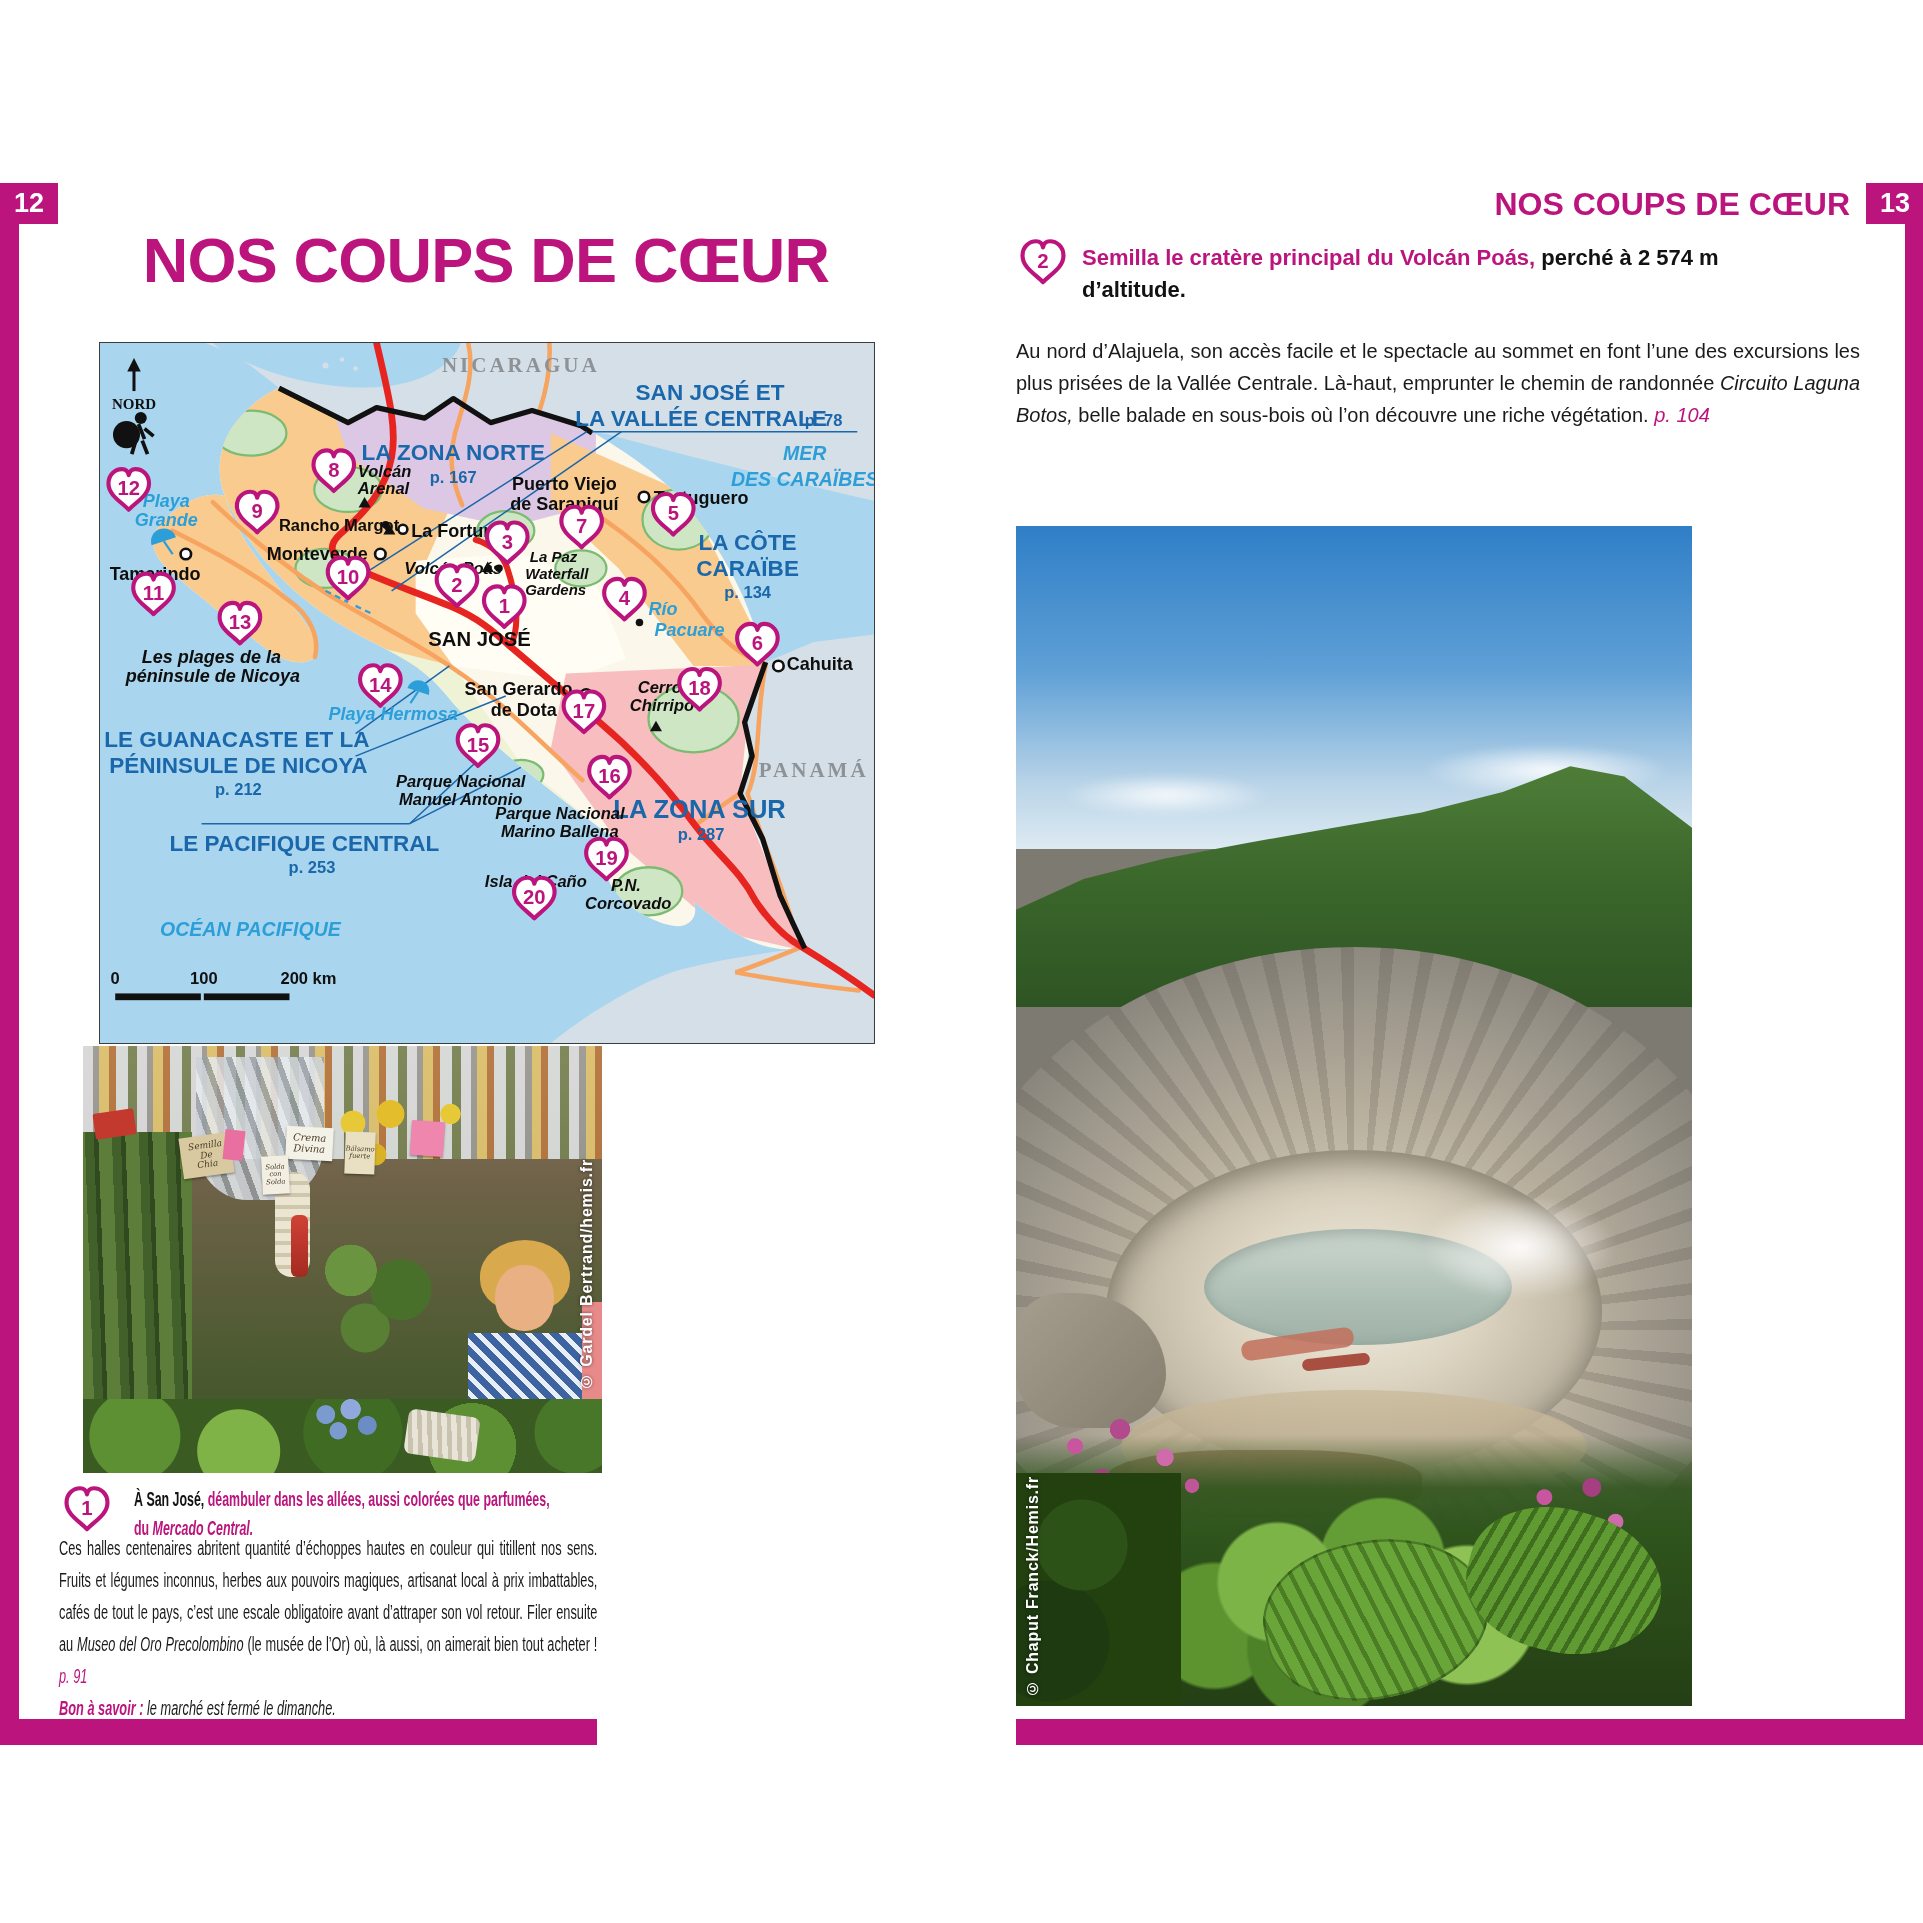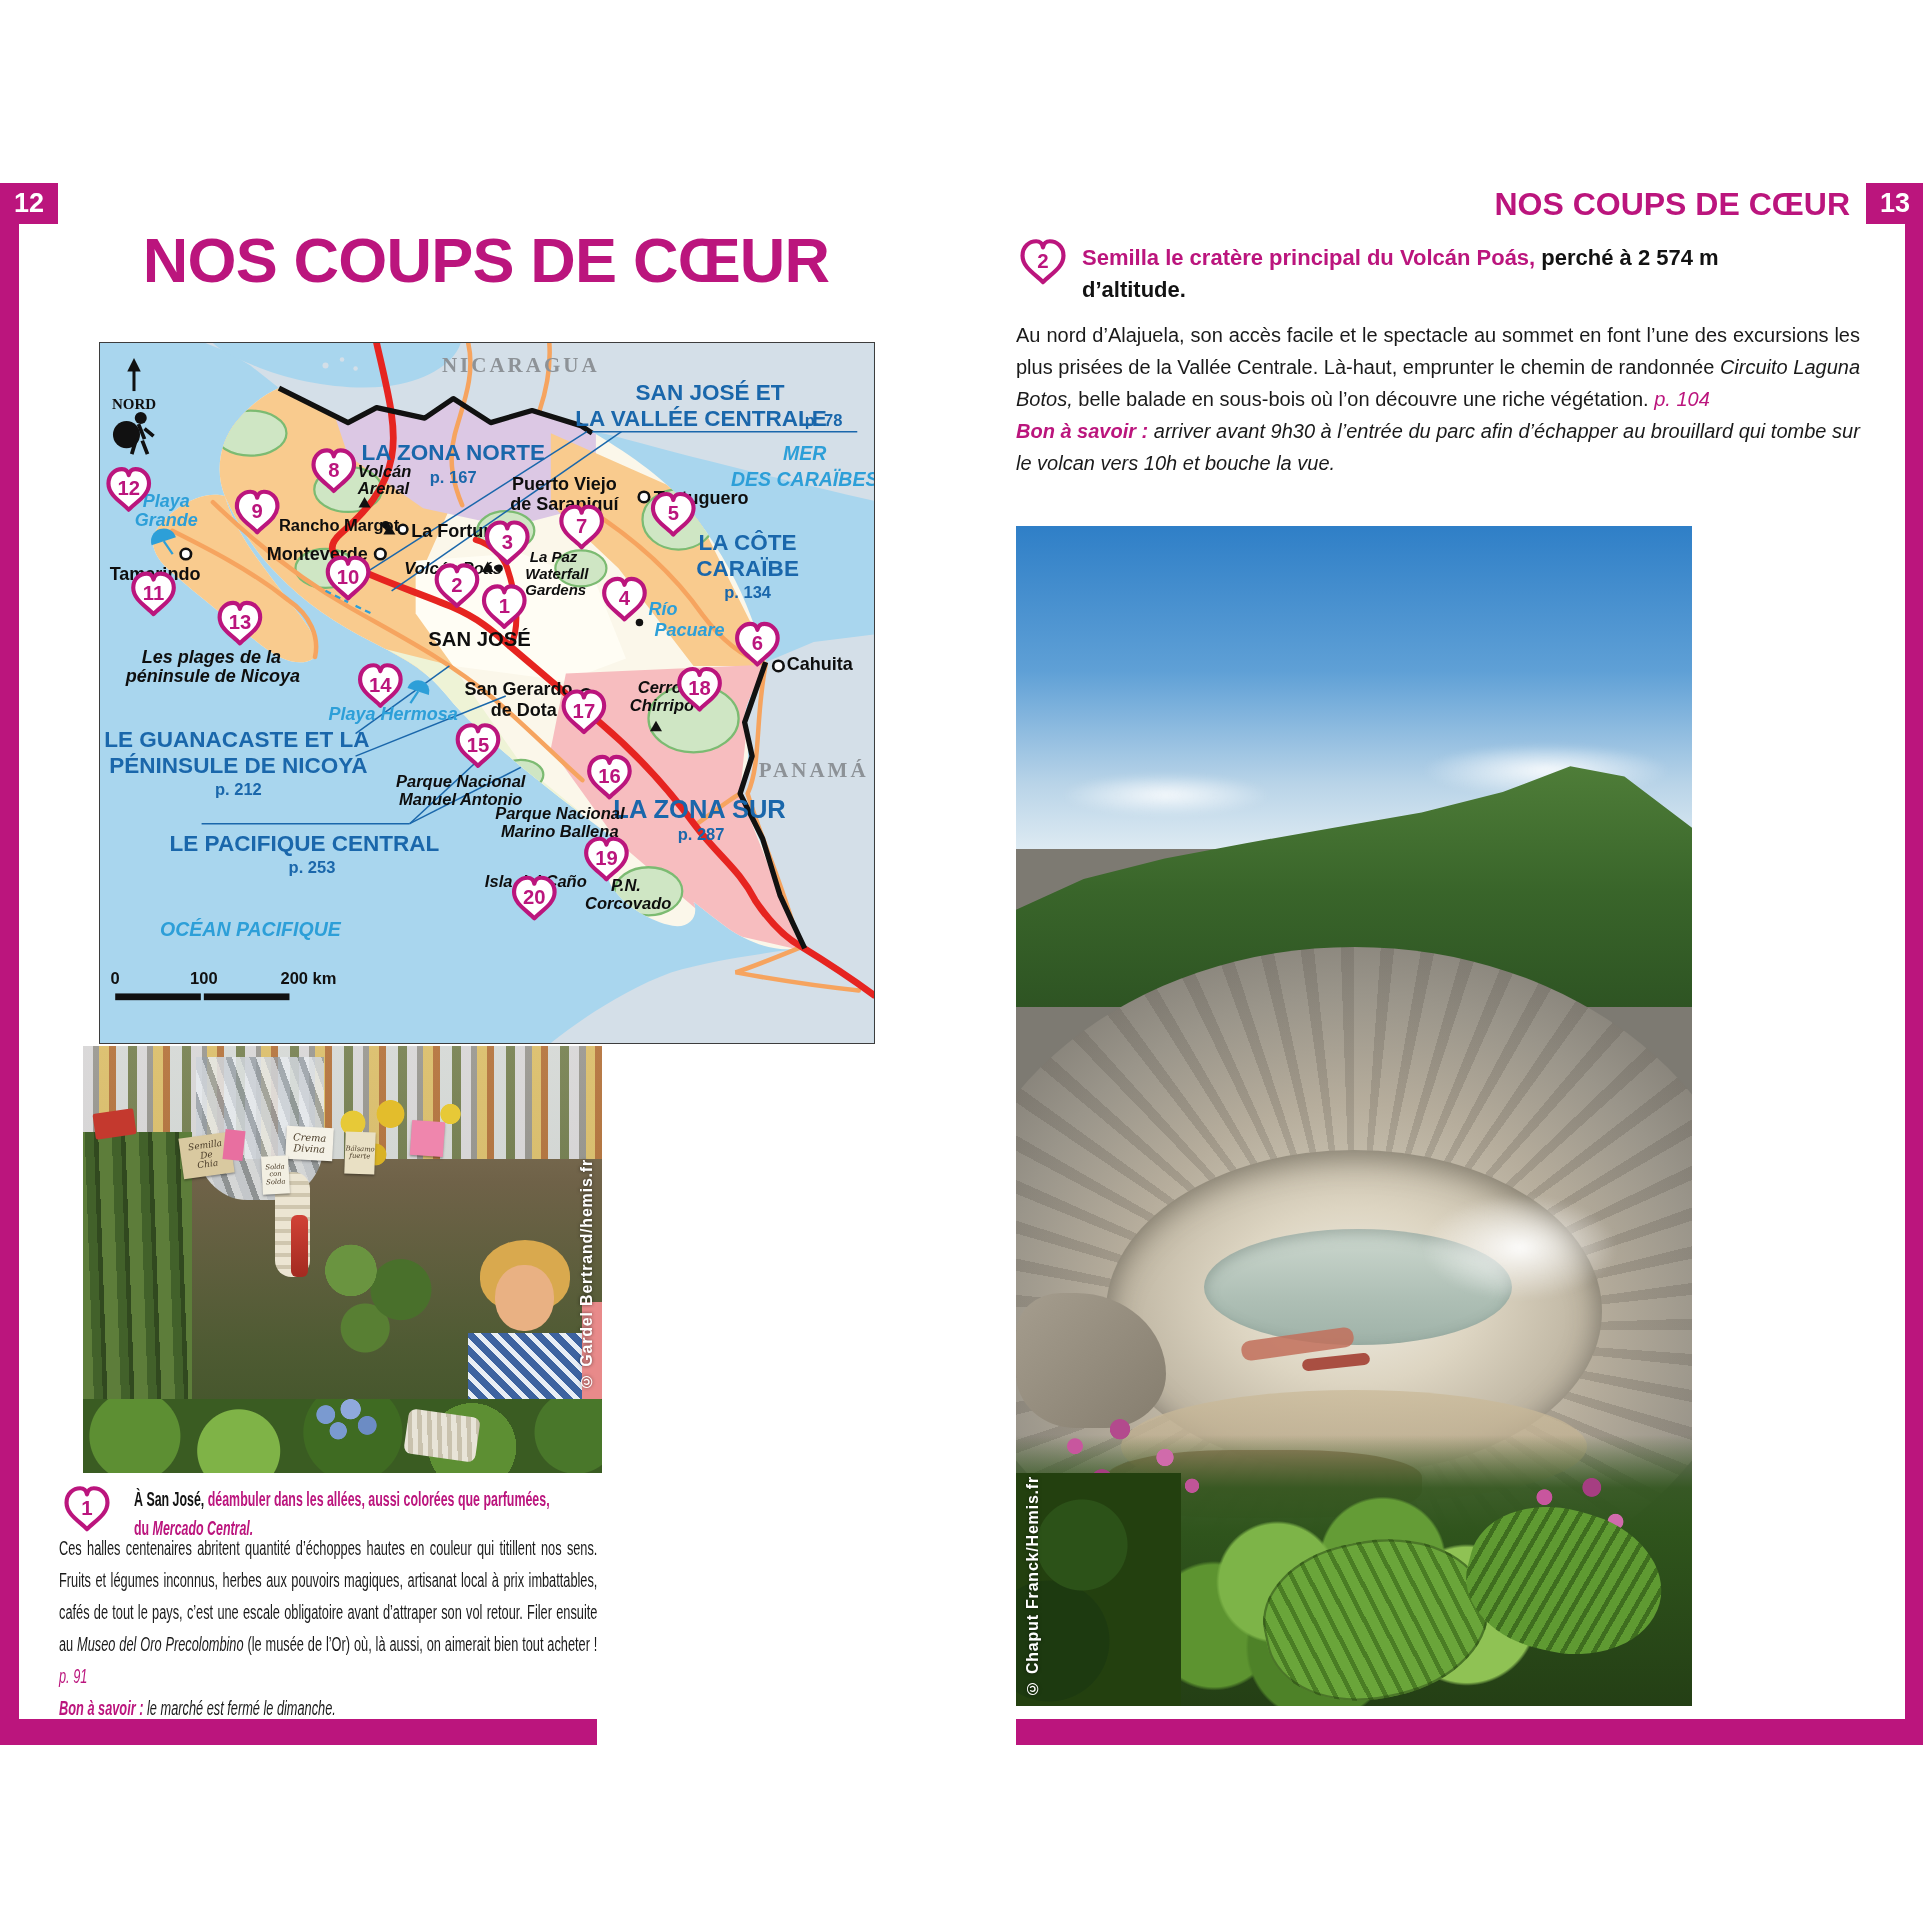--- a/index.html
+++ b/index.html
@@ -402,26 +402,23 @@
 <div class="abs bar" style="left:1016px;top:1719px;width:908px;height:25.6px"></div>
 
 <svg class="abs" style="left:1019px;top:239px" width="48" height="47" viewBox="-30 -40 60 62">
   <path class="hpath" d="M0 17 C -9 7 -27 -2 -27 -18 C -27 -30 -18 -37 -9 -37 C -4 -37 -1 -34 0 -29 C 1 -34 4 -37 9 -37 C 18 -37 27 -30 27 -18 C 27 -2 9 7 0 17 Z"></path>
   <text class="hnum" x="0" y="-2">2</text>
 </svg>
 <div class="abs lead" style="left:1082px;top:242px;width:782px;font-size:22px;line-height:32px">
   <span class="accent">Semilla le cratère principal du Volcán Poás,</span><span> perché à 2 574 m</span><br>
   <span>d’altitude.</span>
 </div>
-<div class="abs" style="left:1016px;top:319px;width:844px">
+<div class="abs" style="left:1016px;top:335px;width:844px">
   <div class="body-txt" style="font-size:20px;line-height:32px">
     <span>Au nord d’Alajuela, son accès facile et le spectacle au sommet en font l’une des excursions les plus prisées de la Vallée Centrale. Là-haut, emprunter le chemin de randonnée </span><em>Circuito Laguna Botos,</em><span> belle balade en sous-bois où l’on découvre une riche végétation. </span><em class="pageref">p. 104</em>
-  </div>
-  <div class="tip" style="font-size:20px;line-height:32px">
-    <span class="tip-label">Bon à savoir :</span><span> arriver avant 9h30 à l’entrée du parc afin d’échapper au brouillard qui tombe sur le volcan vers 10h et bouche la vue.</span>
   </div>
 </div>
 
 <div class="abs photo" style="left:1016px;top:526px;width:676px;height:1180px;background:#7d7a72">
   <div class="abs" style="left:0;top:0;width:676px;height:323px;background:linear-gradient(180deg,#2f7fc7 0%,#5fa0d6 45%,#b9d4e8 80%,#ddeaf2 100%)"></div>
   <div class="abs" style="left:406px;top:218px;width:248px;height:53px;background:radial-gradient(closest-side,rgba(255,255,255,.9),rgba(255,255,255,0));filter:blur(3px)"></div>
   <div class="abs" style="left:45px;top:248px;width:210px;height:42px;background:radial-gradient(closest-side,rgba(255,255,255,.85),rgba(255,255,255,0));filter:blur(3.8px)"></div>
   <div class="abs" style="left:0;top:225px;width:676px;height:256px;background:linear-gradient(180deg,#51803a 0%,#39652a 55%,#2e5423 100%);clip-path:polygon(0 62%,10% 50%,22% 42%,34% 36%,47% 30%,60% 24%,72% 16%,82% 6%,90% 10%,100% 30%,100% 100%,0 100%)"></div>
   <div class="abs" style="left:-68px;top:421px;width:812px;height:661px;border-radius:50%;background:repeating-conic-gradient(from 10deg at 50% 58%,rgba(70,64,56,.18) 0deg 2deg,rgba(0,0,0,0) 2deg 6deg),radial-gradient(ellipse at 50% 58%,#ded8c8 0%,#cfc8b6 22%,#b6ad9c 42%,#9a958a 62%,#807c74 80%,#6e6b66 100%)"></div>
   <div class="abs" style="left:90px;top:624px;width:496px;height:323px;border-radius:50%;background:radial-gradient(ellipse at 50% 45%,#f0ede3 0%,#ddd5c2 35%,#c0b7a4 65%,#9d968a 85%,#8a857b 100%);box-shadow:inset 0 7.5px 30px rgba(60,55,45,.5)"></div>

